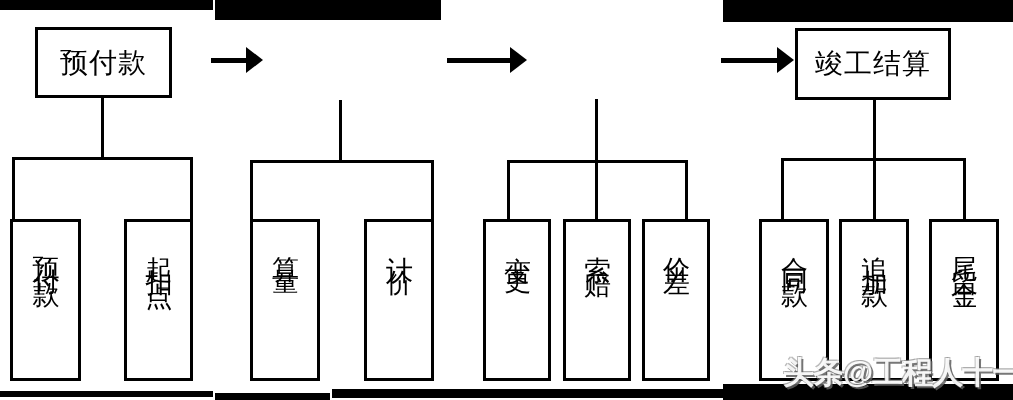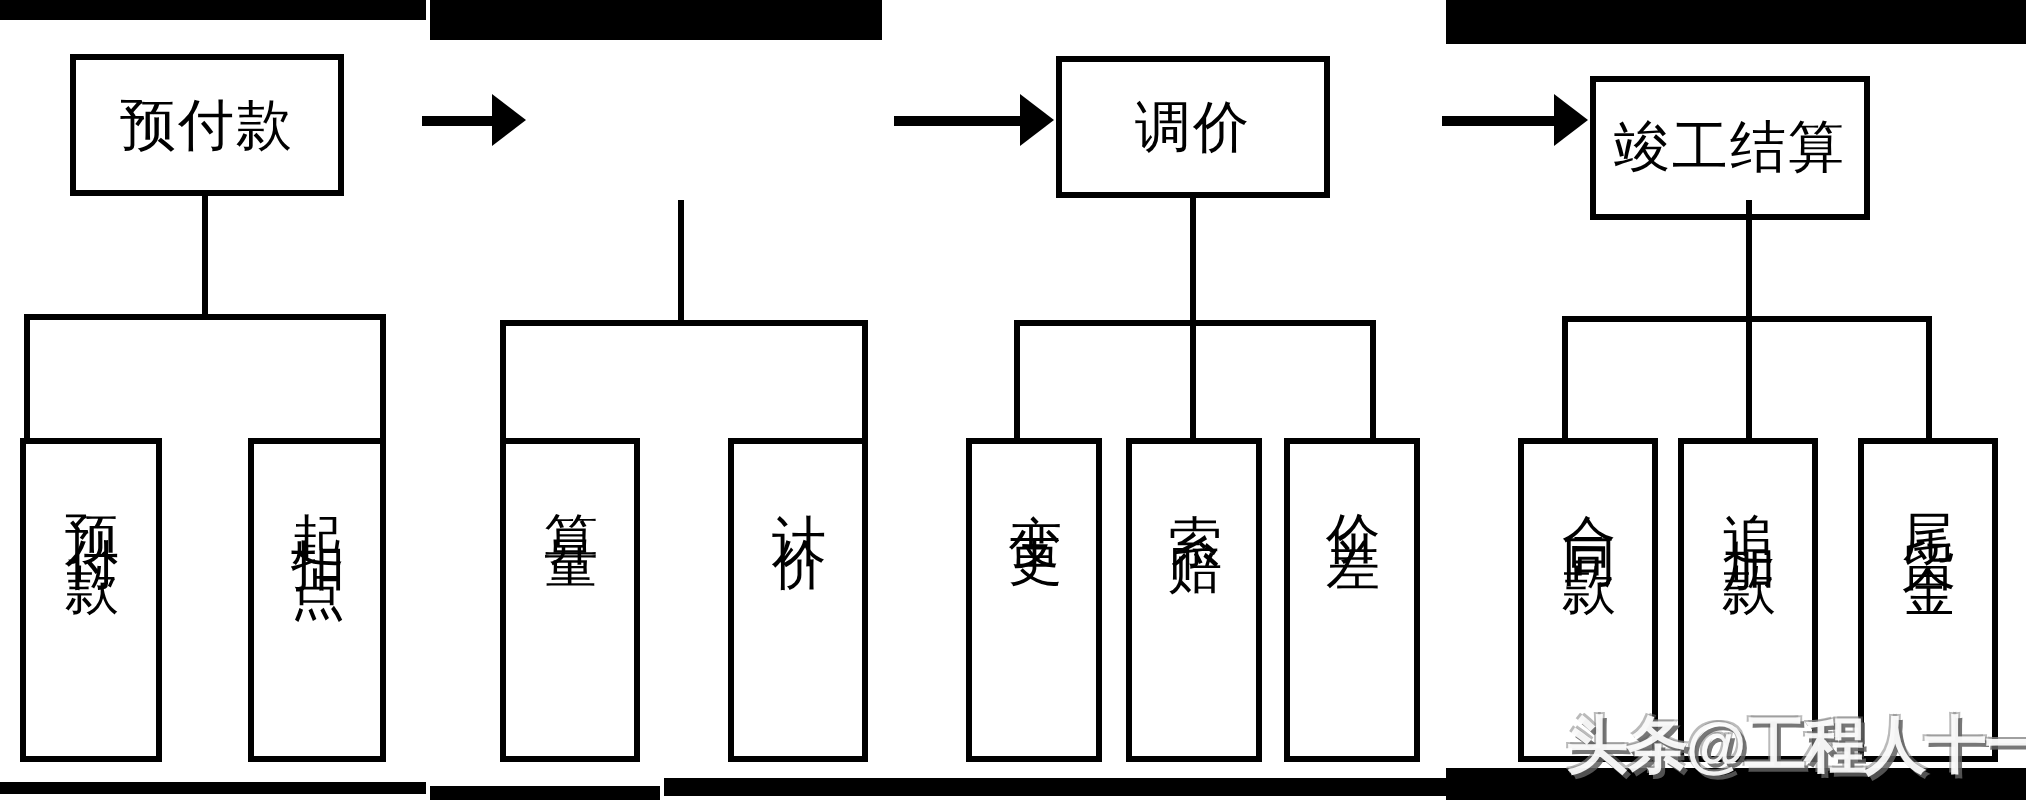--- a/index.html
+++ b/index.html
@@ -81,42 +81,39 @@
   <div class="cbox" style="left:250px;top:219px;width:70px;height:162px">
     <span class="vtext">算量</span>
   </div>
   <div class="cbox" style="left:364px;top:219px;width:70px;height:162px">
     <span class="vtext">计价</span>
   </div>
 
   <div class="ashaft" style="left:447px;top:58px;width:65px"></div>
   <div class="ahead" style="left:510px;top:47px"></div>
 
-  <div class="pbox" style="left:528px;top:28px;width:137px;height:71px">
-    <span>调价</span>
-  </div>
   <div class="vline" style="left:595px;top:99px;width:3px;height:61px"></div>
   <div class="hline" style="left:507px;top:160px;width:181px;height:3px"></div>
   <div class="vline" style="left:507px;top:163px;width:3px;height:56px"></div>
   <div class="vline" style="left:595px;top:163px;width:3px;height:56px"></div>
   <div class="vline" style="left:685px;top:163px;width:3px;height:56px"></div>
   <div class="cbox" style="left:483px;top:219px;width:68px;height:162px">
     <span class="vtext">变更</span>
   </div>
   <div class="cbox" style="left:563px;top:219px;width:68px;height:162px">
     <span class="vtext">索赔</span>
   </div>
   <div class="cbox" style="left:642px;top:219px;width:68px;height:162px">
     <span class="vtext">价差</span>
   </div>
 
   <div class="ashaft" style="left:721px;top:58px;width:58px"></div>
   <div class="ahead" style="left:777px;top:47px"></div>
 
-  <div class="pbox" style="left:795px;top:38px;width:140px;height:72px">
+  <div class="pbox" style="left:795px;top:28px;width:156px;height:72px">
     <span>竣工结算</span>
   </div>
   <div class="vline" style="left:873px;top:100px;width:3px;height:58px"></div>
   <div class="hline" style="left:781px;top:158px;width:185px;height:3px"></div>
   <div class="vline" style="left:781px;top:161px;width:3px;height:58px"></div>
   <div class="vline" style="left:873px;top:161px;width:3px;height:58px"></div>
   <div class="vline" style="left:963px;top:161px;width:3px;height:58px"></div>
   <div class="cbox" style="left:759px;top:219px;width:70px;height:162px">
     <span class="vtext">合同款</span>
   </div>

